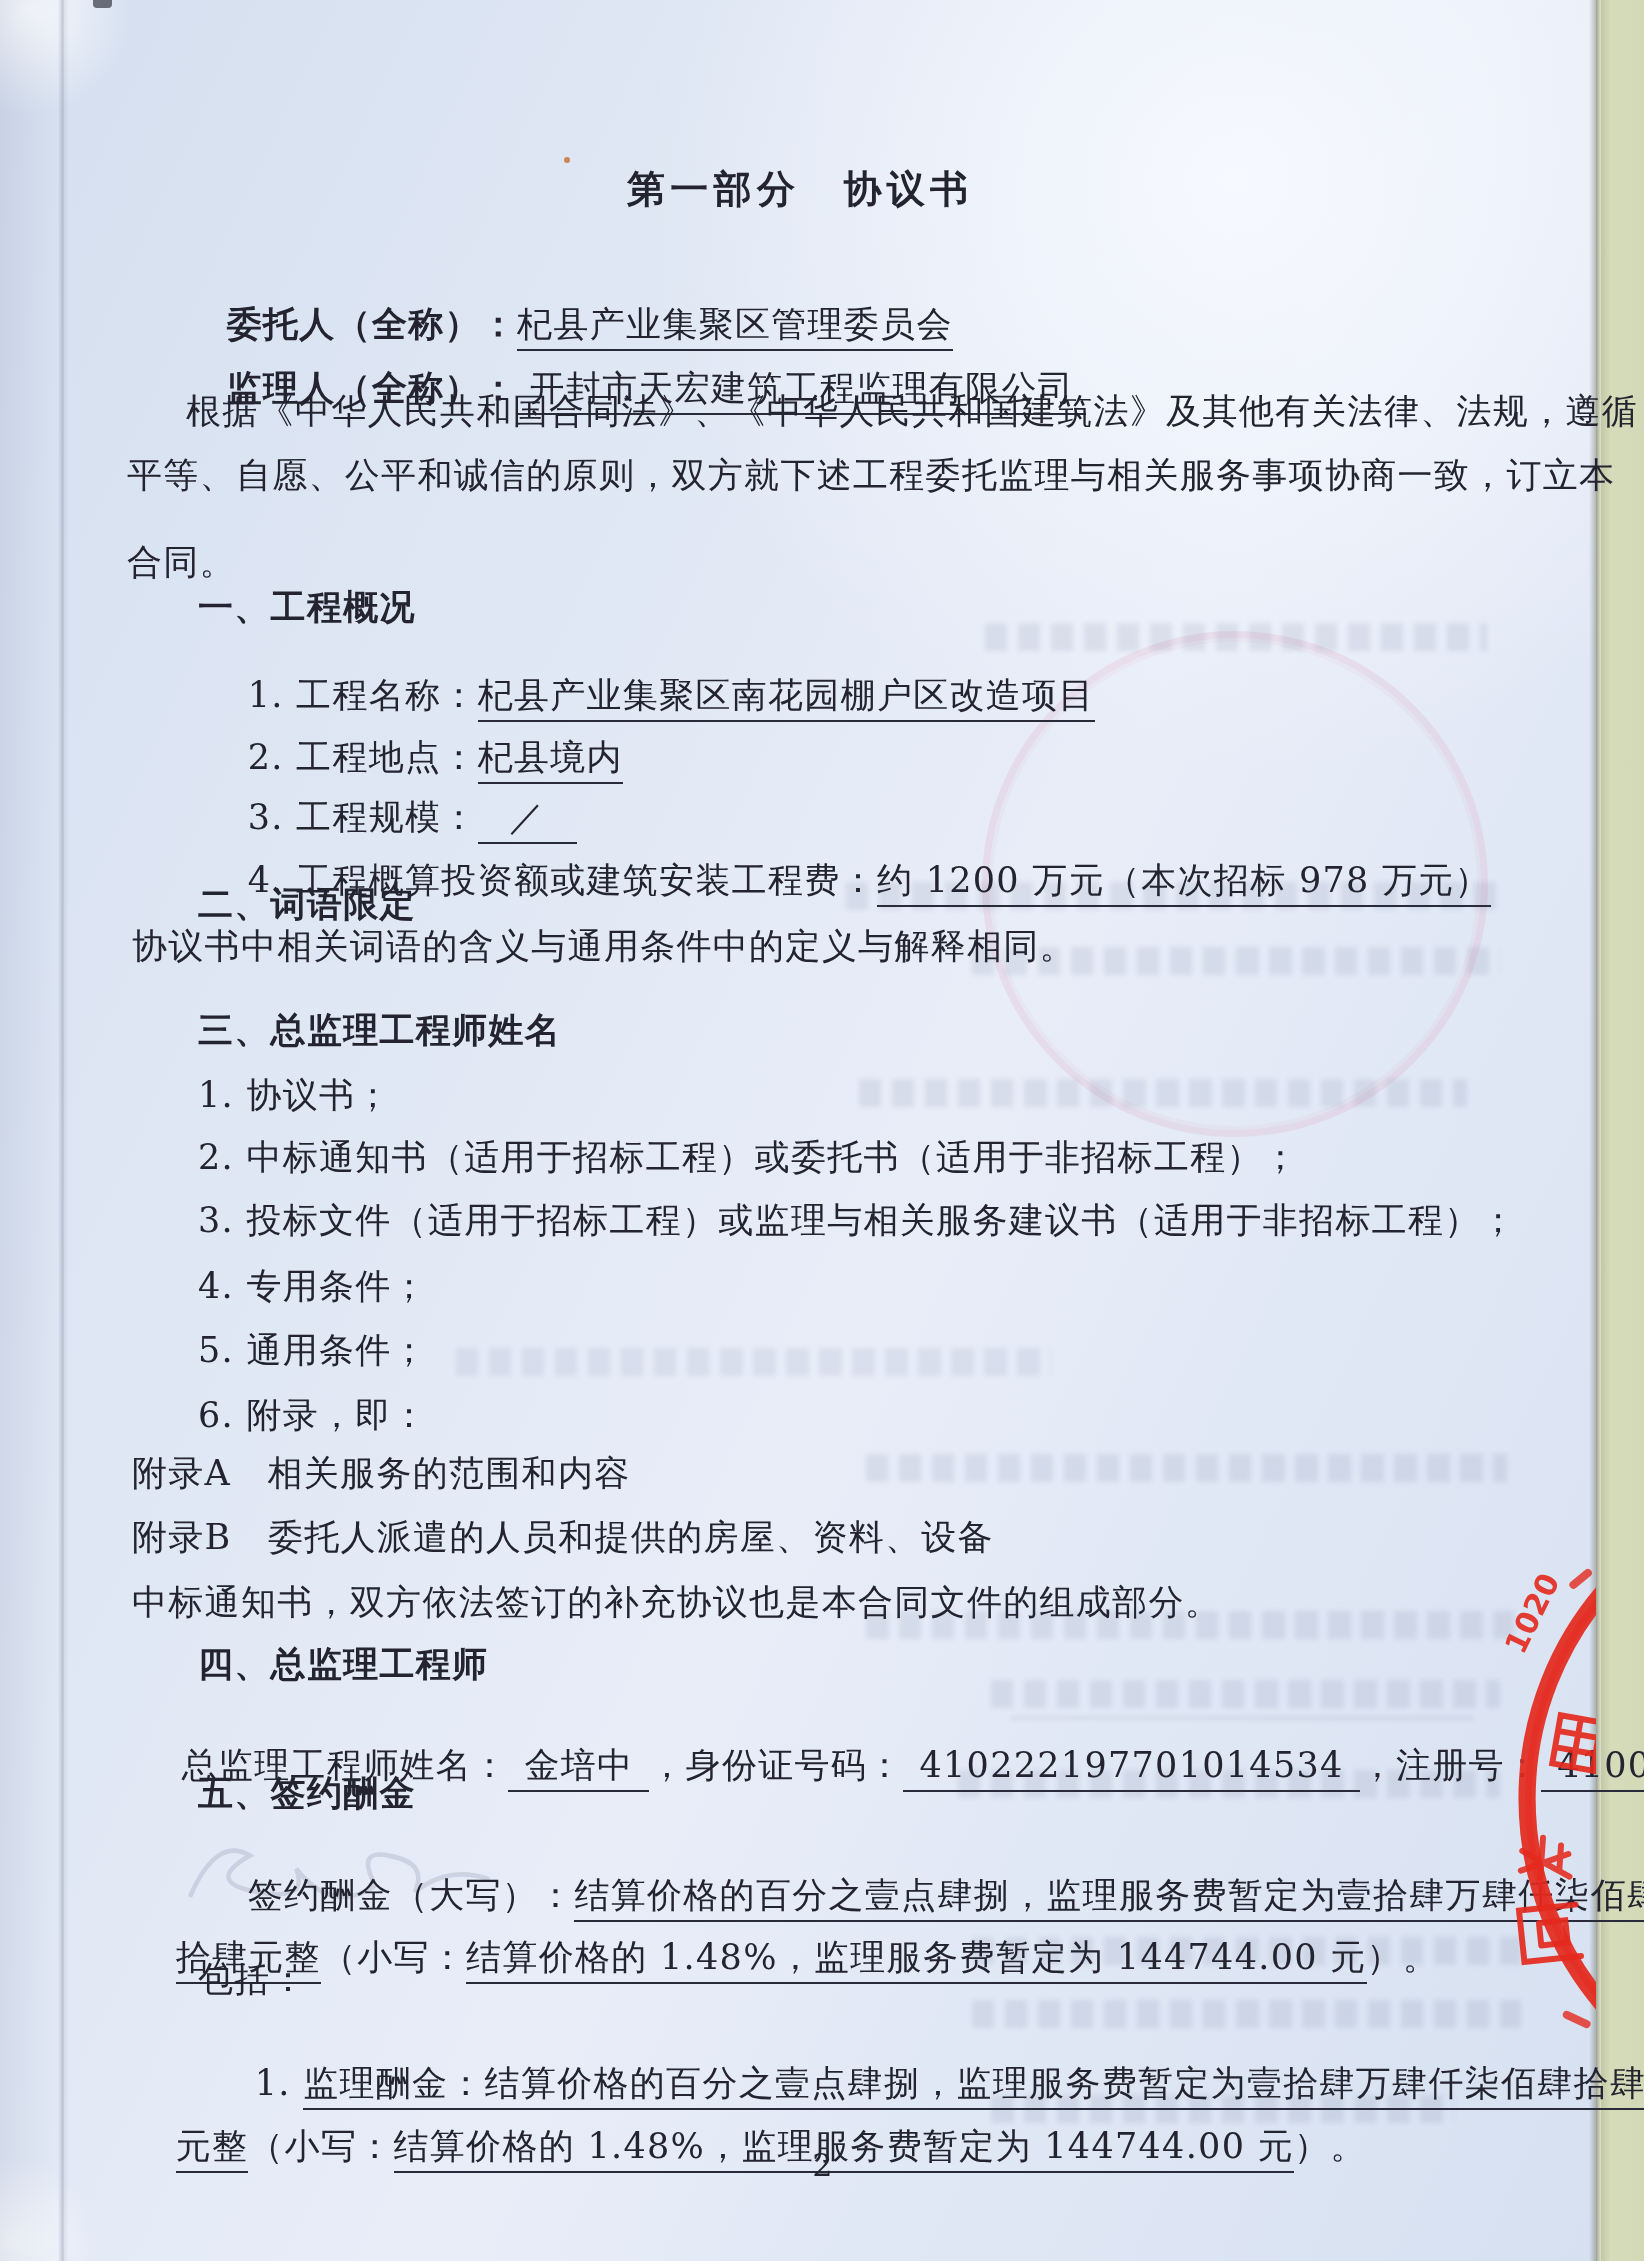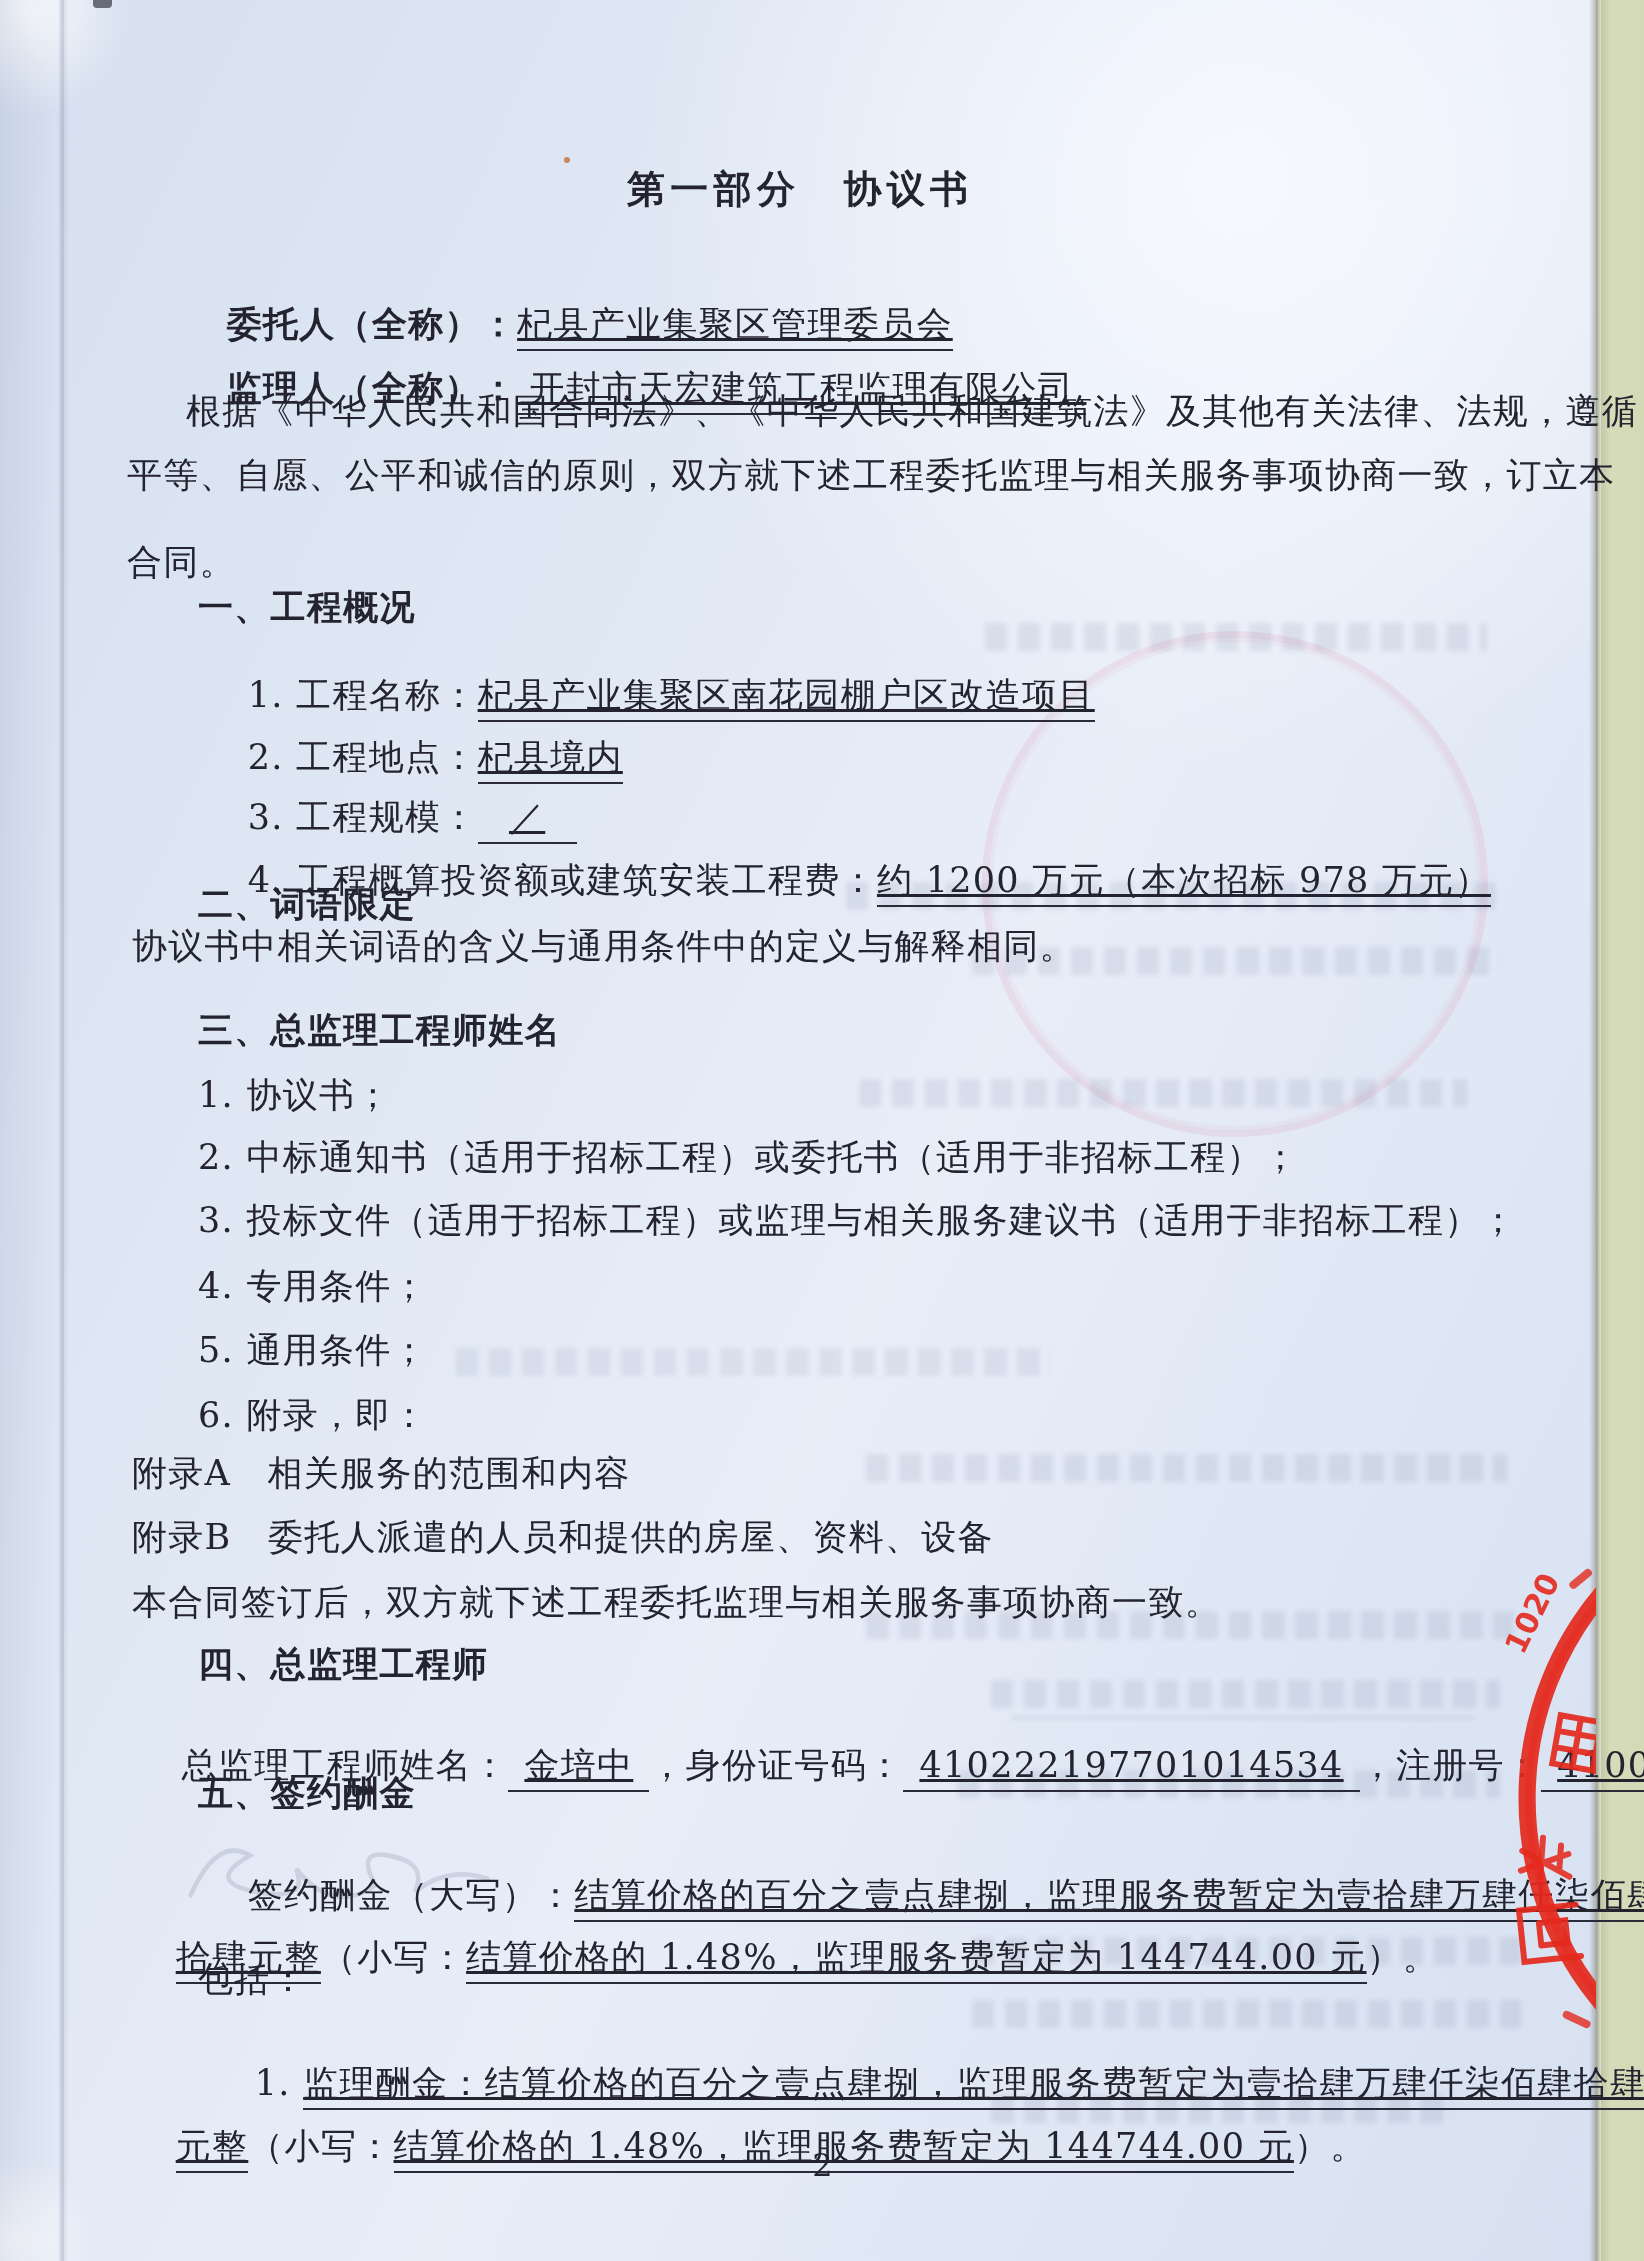--- a/index.html
+++ b/index.html
@@ -23,21 +23,21 @@
   
   .crease{position:absolute;top:0;left:58px;width:10.6px;height:100%;
     background:linear-gradient(90deg,rgba(255,255,255,0),rgba(96,102,134,.30) 45%,rgba(150,156,182,.16) 60%,rgba(255,255,255,0));}
   .left-shade{position:absolute;top:0;left:0;width:59px;height:100%;
     background:linear-gradient(90deg,rgba(120,130,165,.14),rgba(120,130,165,0));}
   .top-notch{position:absolute;left:93px;top:0;width:18.5px;height:8px;background:#4a4d5a;border-radius:0 0 4px 4px;opacity:.8;}
   .speck-orange{position:absolute;left:564px;top:157px;width:6px;height:6px;border-radius:50%;background:#c9743a;opacity:.85;}
 
   .line{position:absolute;white-space:pre;font-size:35px;line-height:1.15;letter-spacing:1.3px;}
   .h{font-weight:700;}
-  .u{border-bottom:2.6px solid #2a2b3a;padding-bottom:4.6px;text-decoration:underline;}
+  .u{border-bottom:2.6px solid #2a2b3a;padding-bottom:4.6px;}
   .u-wide{padding-left:16px;padding-right:16px;}
   .blank-slash{display:inline-block;min-width:99px;text-align:center;}
   .title{font-size:38px;font-weight:700;letter-spacing:5.3px;}
   .pagenum{position:absolute;left:0;top:2146px;width:1645px;text-align:center;font-size:32px;letter-spacing:0;}
 
   
   .ghost{position:absolute;height:28px;opacity:.13;filter:blur(2.6px);
     background:repeating-linear-gradient(90deg,rgba(62,72,112,.75) 0 22.5px,rgba(62,72,112,0) 22.5px 33px);}
   .ghost.thin{height:4px;opacity:.16;background:rgba(62,72,112,.6);}
   .ghost-stamp{position:absolute;left:982px;top:631px;width:492px;height:492px;border-radius:50%;
@@ -115,21 +115,21 @@
 
   <div class="line h" style="left:198px;top:1010px;">三、总监理工程师姓名</div>
   <div class="line" style="left:198px;top:1075px;">1. 协议书；</div>
   <div class="line" style="left:198px;top:1137px;">2. 中标通知书（适用于招标工程）或委托书（适用于非招标工程）；</div>
   <div class="line" style="left:198px;top:1200px;">3. 投标文件（适用于招标工程）或监理与相关服务建议书（适用于非招标工程）；</div>
   <div class="line" style="left:198px;top:1266px;">4. 专用条件；</div>
   <div class="line" style="left:198px;top:1330px;">5. 通用条件；</div>
   <div class="line" style="left:198px;top:1395px;">6. 附录，即：</div>
   <div class="line" style="left:132px;top:1453px;">附录A　相关服务的范围和内容</div>
   <div class="line" style="left:132px;top:1517px;">附录B　委托人派遣的人员和提供的房屋、资料、设备</div>
-  <div class="line" style="left:132px;top:1582px;">本合同签订后，双方就下述工程委托监理与相关服务事项协商一致。</div>
+  <div class="line" style="left:132px;top:1582px;">中标通知书，双方依法签订的补充协议也是本合同文件的组成部分。</div>
 
   <div class="line h" style="left:198px;top:1644px;">四、总监理工程师</div>
 
   <div class="line" style="left:132px;top:1705px;">
     <span>总监理工程师姓名：</span><span class="u u-wide">金培中</span><span>，身份证号码：</span><span class="u u-wide">410222197701014534</span><span>，注册号：</span><span class="u u-wide">41006847</span>
   </div>
 
   <div class="line h" style="left:198px;top:1773px;">五、签约酬金</div>
 
   <div class="line" style="left:198px;top:1835px;">

